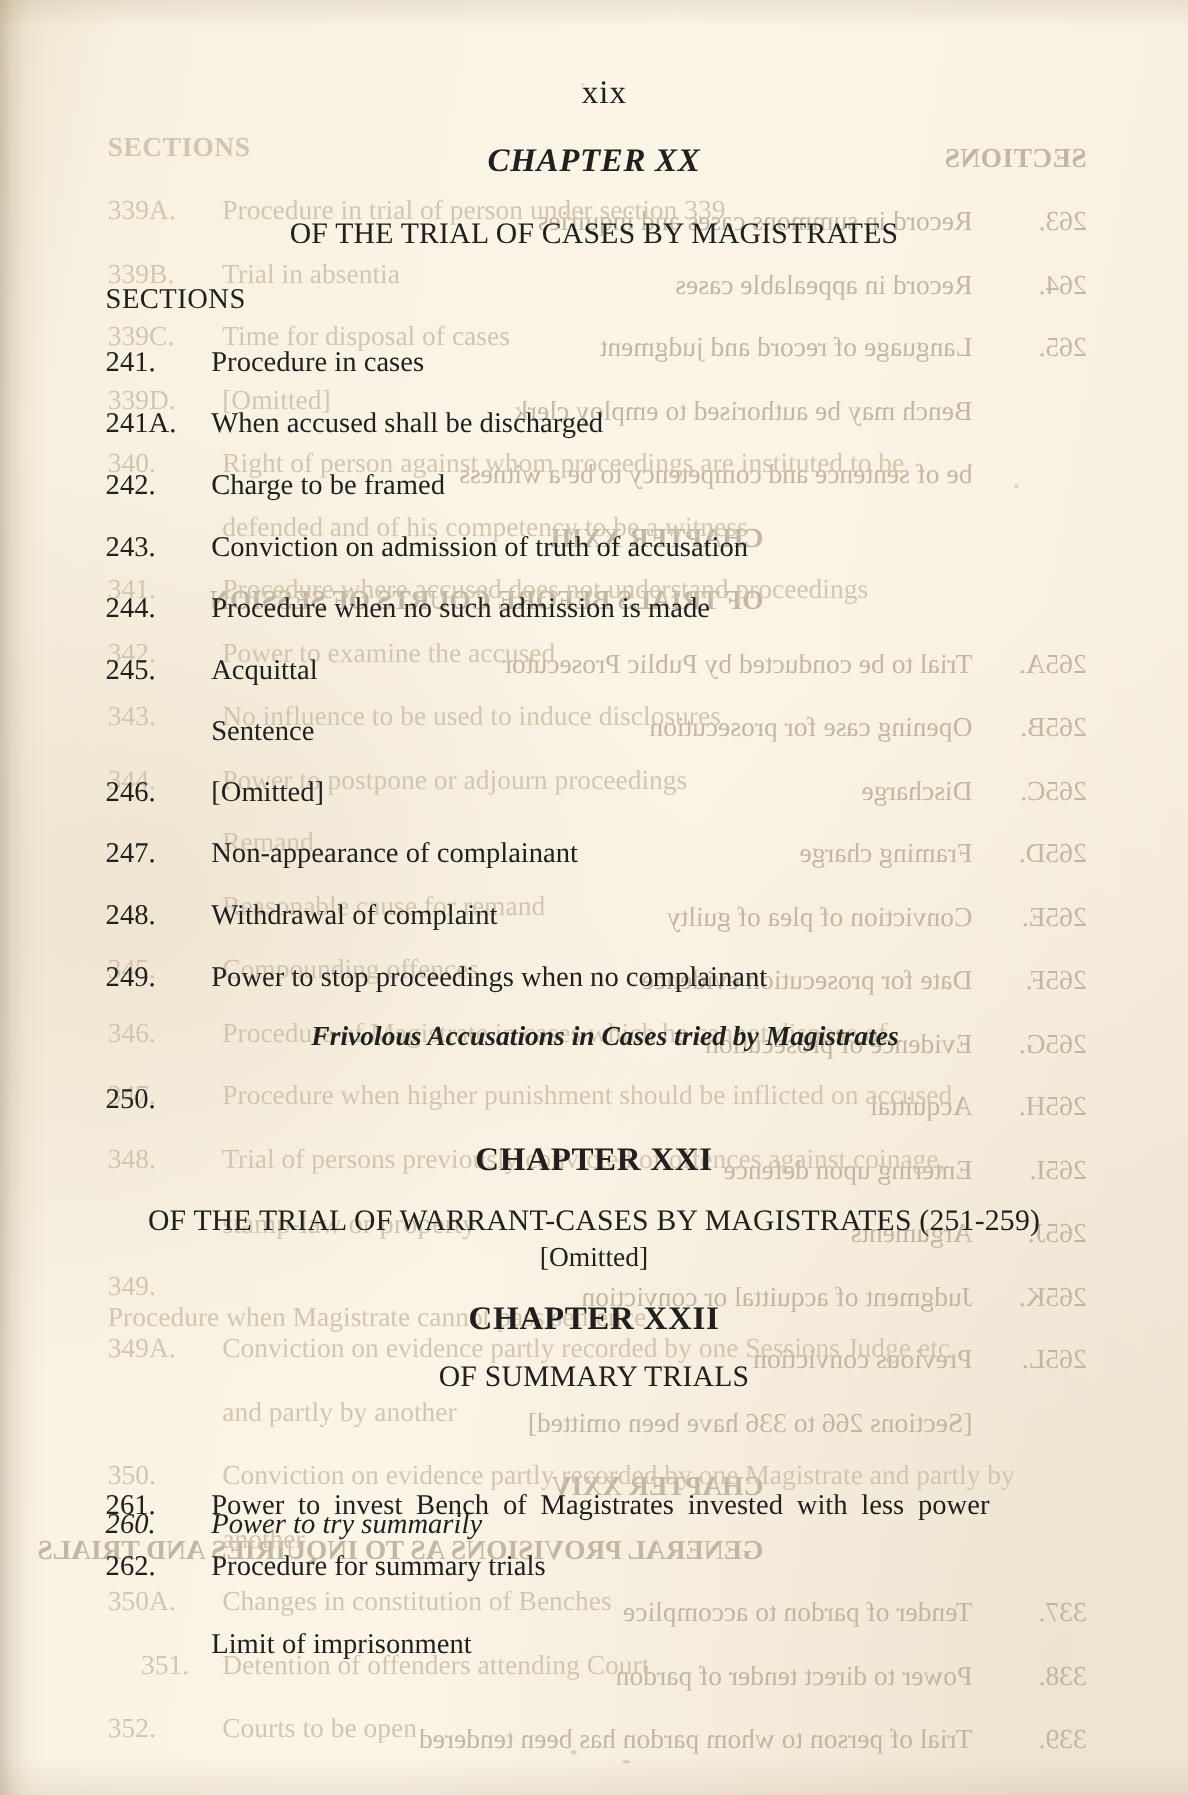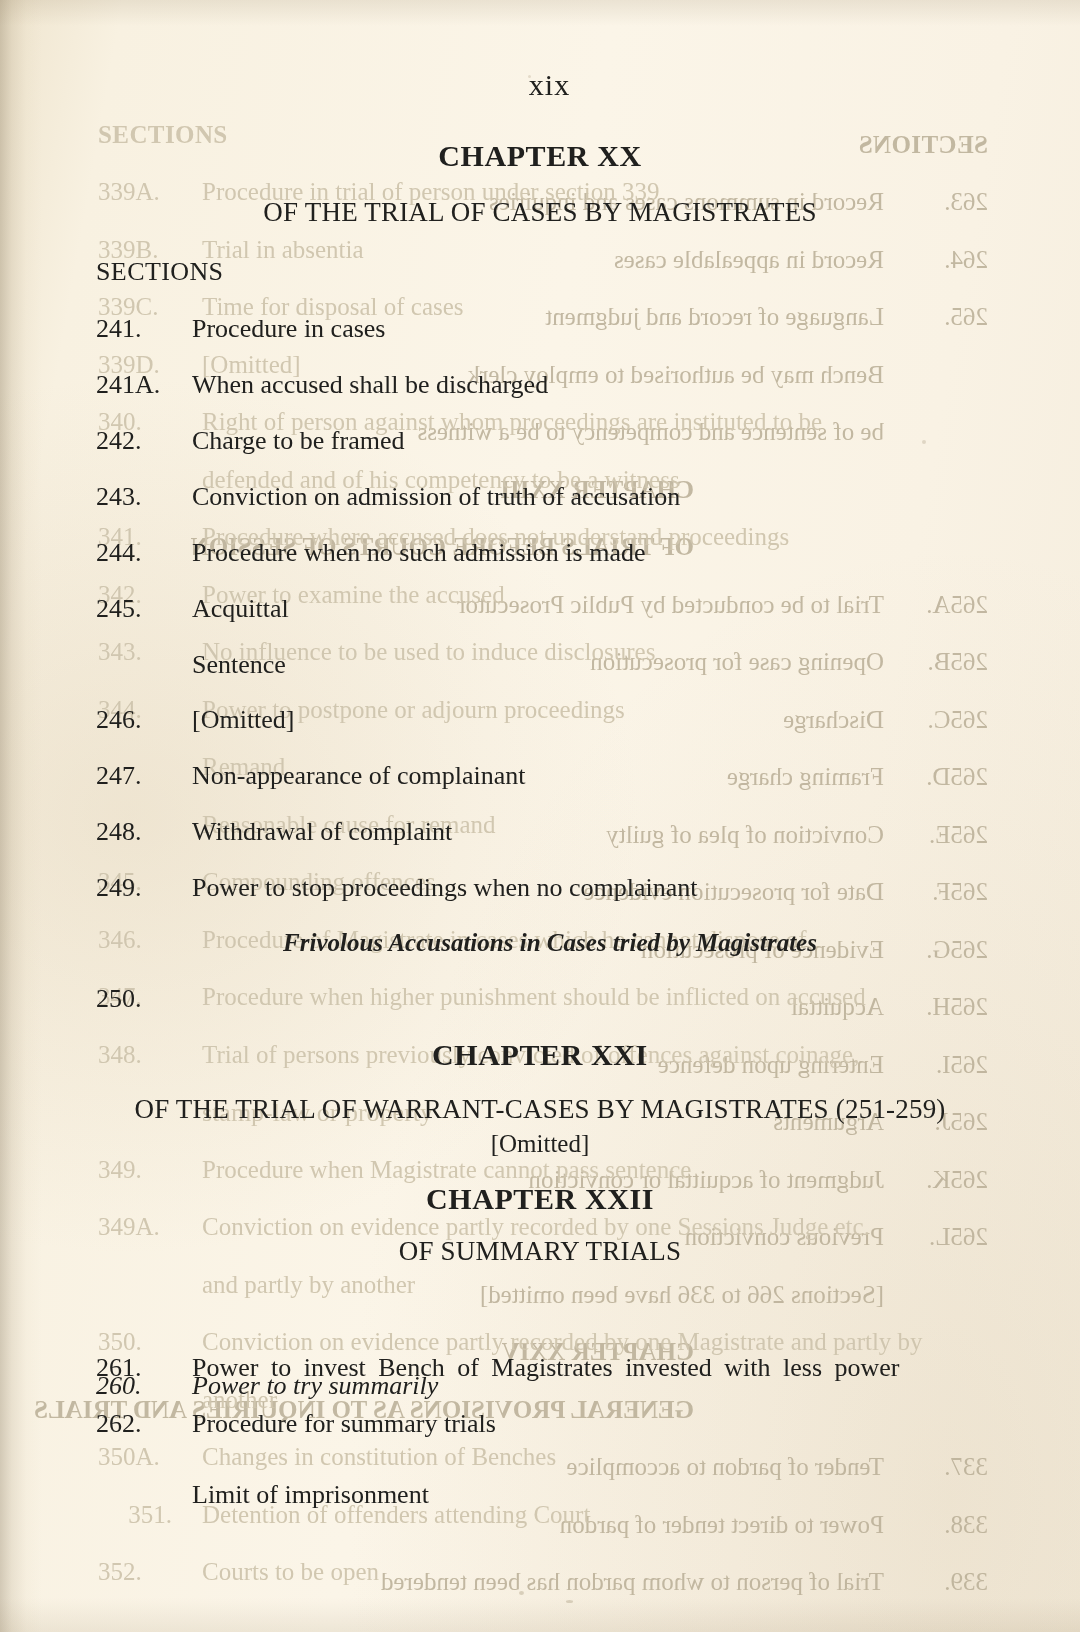--- a/index.html
+++ b/index.html
@@ -329,21 +329,21 @@
         <span>Procedure when higher punishment should be inflicted on accused</span>
       </div>
       <div class="grow" style="left: 98px; top: 1040.5px; font-size: 25px;">
         <span class="gnum">348.</span>
         <span>Trial of persons previously convicted of offences against coinage,</span>
       </div>
       <div class="grow" style="left: 98px; top: 1098px; font-size: 26px;">
         <span class="gnum"></span>
         <span>stamp-law or property</span>
       </div>
-      <div class="grow" style="left: 98px; top: 1155.5px; font-size: 25px;">
+      <div class="grow" style="left: 98px; top: 1155.5px; font-size: 25px; flex-direction: column;">
         <span class="gnum">349.</span>
         <span>Procedure when Magistrate cannot pass sentence</span>
       </div>
       <div class="grow" style="left: 98px; top: 1213px; font-size: 25px;">
         <span class="gnum">349A.</span>
         <span>Conviction on evidence partly recorded by one Sessions Judge etc.</span>
       </div>
       <div class="grow" style="left: 98px; top: 1270.5px; font-size: 25px;">
         <span class="gnum"></span>
         <span>and partly by another</span>
@@ -367,21 +367,21 @@
       <div class="grow" style="left: 98px; top: 1558px; font-size: 25px;">
         <span class="gnum">352.</span>
         <span>Courts to be open</span>
       </div>
     </div>
 
   <div class="ink">
 
     <div class="folio">xix</div>
 
-    <div class="chapter-title" style="top:139px;">CHAPTER XX</div>
+    <div class="chapter-title" style="top:129px;font-style:italic;">CHAPTER XX</div>
     <div class="chapter-sub" style="top:197px;">OF THE TRIAL OF CASES BY MAGISTRATES</div>
 
     <div class="sections-label" style="top:257px;">SECTIONS</div>
 
     <div class="entry" style="top:314px;">
       <span class="num">241.</span>
       <span class="txt">Procedure in cases</span>
     </div>
     <div class="entry" style="top:370px;">
       <span class="num">241A.</span>

